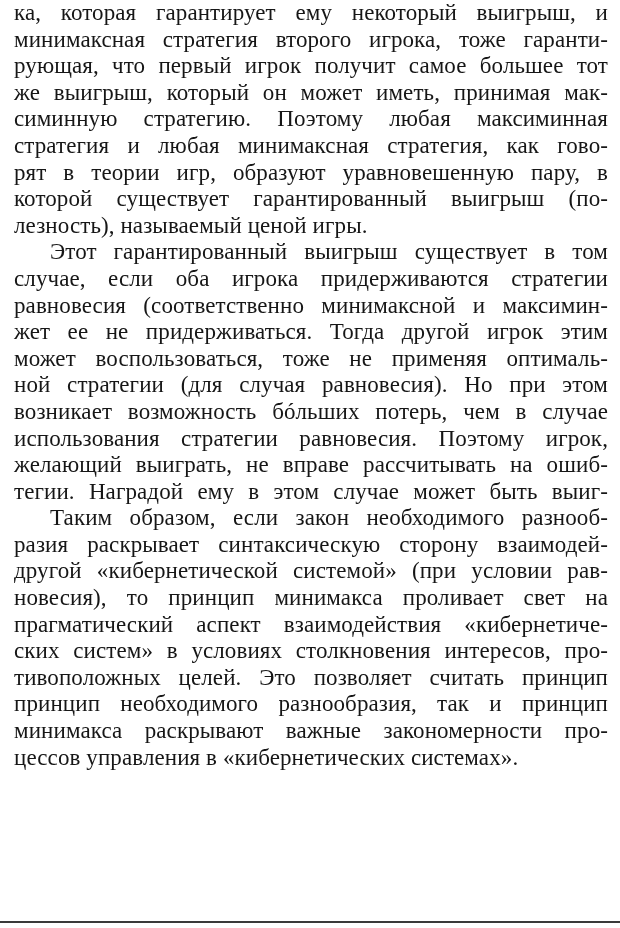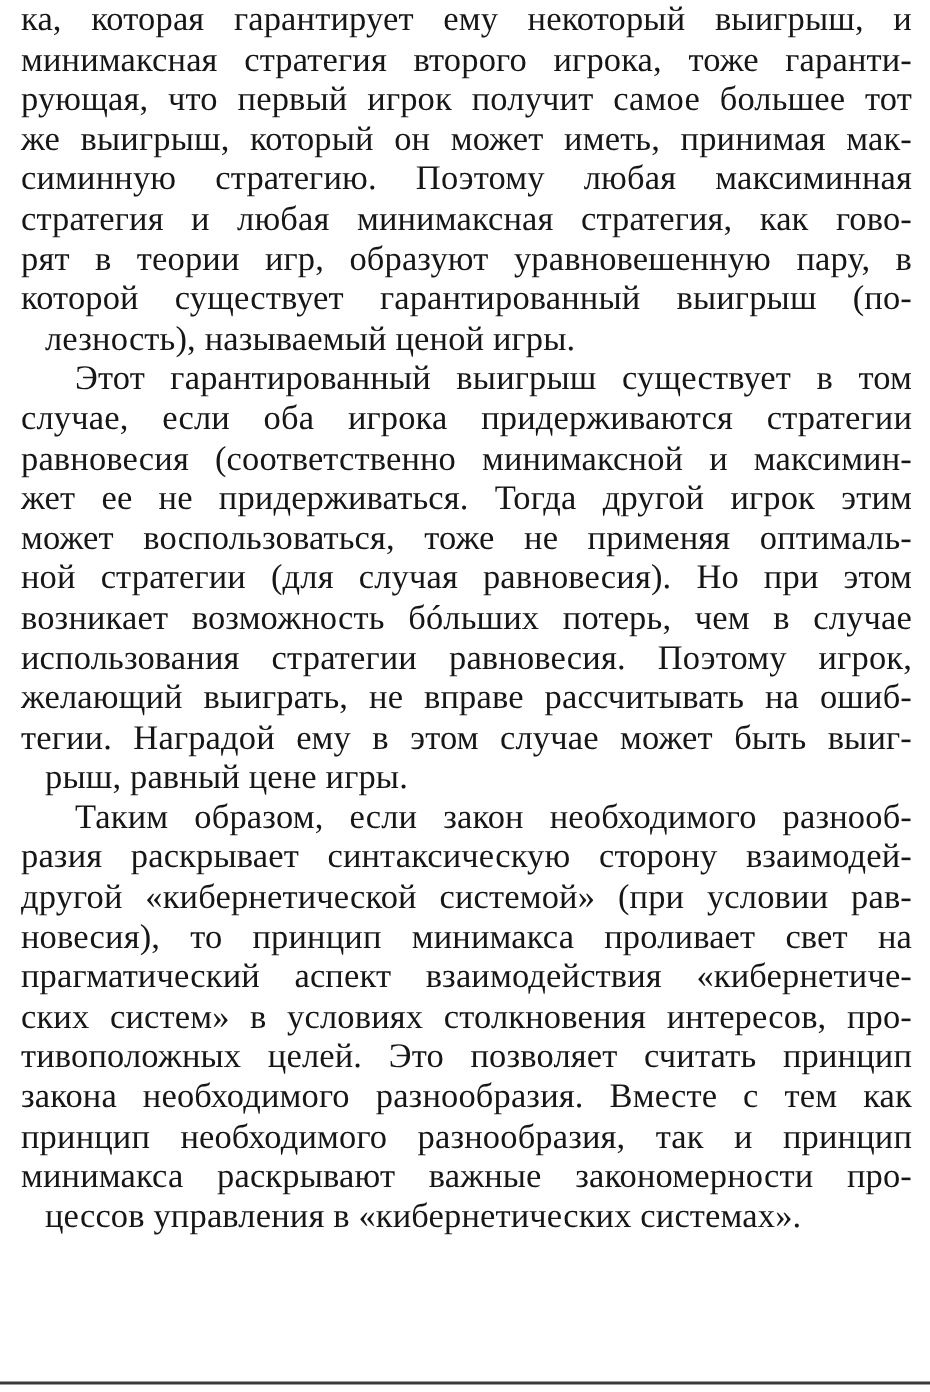--- a/index.html
+++ b/index.html
@@ -7,21 +7,21 @@
   .page {
     position: absolute; left: 14px; top: 0px; width: 594px;
     font-family: "Liberation Serif", "DejaVu Serif", serif;
     font-size: 23px; line-height: 26.6px; color: #161616;
     letter-spacing: 0.1px;
   }
   .line {
     display: block; white-space: nowrap; height: 26.6px;
     text-align: justify; text-align-last: justify; font-family: Liberation Serif, serif;
   }
-  .line.last { text-align-last: left; margin-left: 16px; }
+  .line.last { text-align-last: left; }
   .line.indent { padding-left: 36px; }
   .rule {
     position: absolute; left: 0; top: 921px; width: 620px; height: 2px;
     background: #3a3a3a;
   }
 </style>
 </head>
 <body>
 
 <div class="page">
@@ -40,30 +40,28 @@
     <span class="line indent">Этот гарантированный выигрыш существует в том</span>
     <span class="line">случае, если оба игрока придерживаются стратегии</span>
     <span class="line">равновесия (соответственно минимаксной и максимин-</span>
     <span class="line">жет ее не придерживаться. Тогда другой игрок этим</span>
     <span class="line">может воспользоваться, тоже не применяя оптималь-</span>
     <span class="line">ной стратегии (для случая равновесия). Но при этом</span>
     <span class="line">возникает возможность бóльших потерь, чем в случае</span>
     <span class="line">использования стратегии равновесия. Поэтому игрок,</span>
     <span class="line">желающий выиграть, не вправе рассчитывать на ошиб-</span>
     <span class="line">тегии. Наградой ему в этом случае может быть выиг-</span>
-    <span class="line last">рыш, равный цене игры.</span>
   </div>
   <div>
     <span class="line indent">Таким образом, если закон необходимого разнооб-</span>
     <span class="line">разия раскрывает синтаксическую сторону взаимодей-</span>
     <span class="line">другой «кибернетической системой» (при условии рав-</span>
     <span class="line">новесия), то принцип минимакса проливает свет на</span>
     <span class="line">прагматический аспект взаимодействия «кибернетиче-</span>
     <span class="line">ских систем» в условиях столкновения интересов, про-</span>
     <span class="line">тивоположных целей. Это позволяет считать принцип</span>
-    <span class="line">закона необходимого разнообразия. Вместе с тем как</span>
     <span class="line">принцип необходимого разнообразия, так и принцип</span>
     <span class="line">минимакса раскрывают важные закономерности про-</span>
     <span class="line last">цессов управления в «кибернетических системах».</span>
   </div>
 </div>
 
 <div class="rule"></div>
 
 </body></html>

